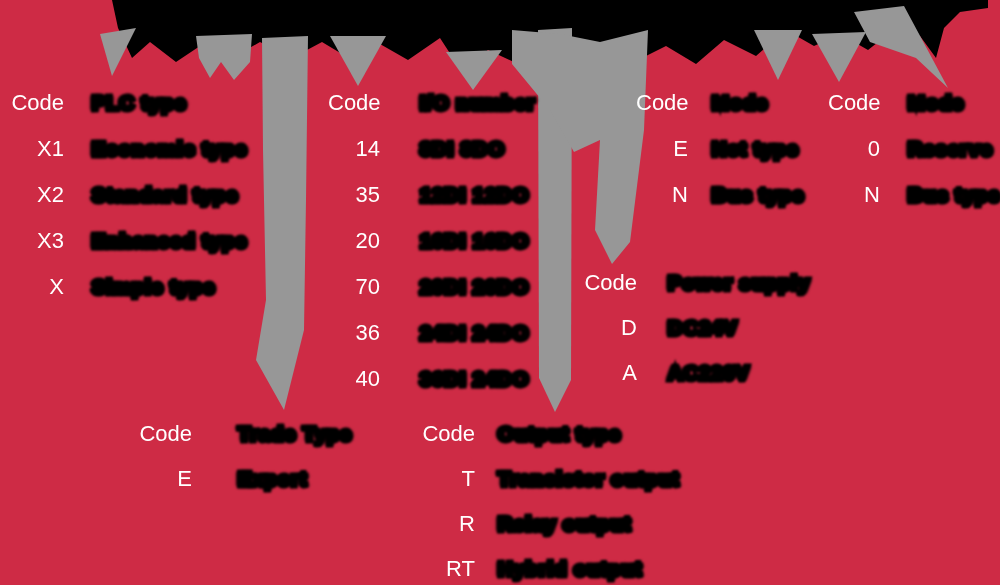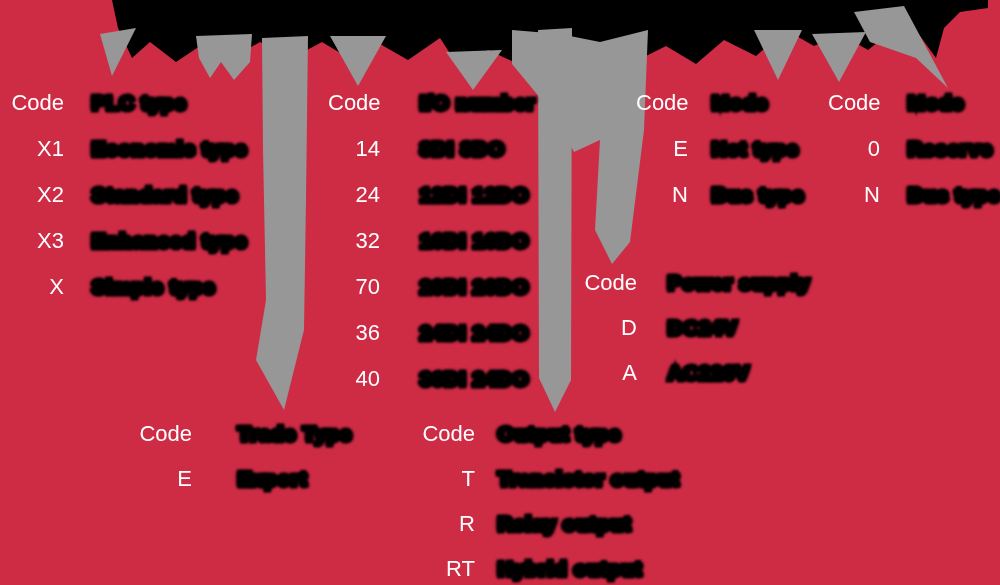--- a/index.html
+++ b/index.html
@@ -58,23 +58,23 @@
     <div class="blob">Enhanced type</div>
     <div class="code">X</div>
     <div class="blob">Simple type</div>
   </div>
 
   <div class="grp g2">
     <div class="code">Code</div>
     <div class="blob">I/O number</div>
     <div class="code">14</div>
     <div class="blob">8DI 8DO</div>
-    <div class="code">24</div>
+    <div class="code">35</div>
     <div class="blob">12DI 12DO</div>
-    <div class="code">32</div>
+    <div class="code">20</div>
     <div class="blob">16DI 16DO</div>
     <div class="code">70</div>
     <div class="blob">20DI 20DO</div>
     <div class="code">36</div>
     <div class="blob">24DI 24DO</div>
     <div class="code">40</div>
     <div class="blob">36DI 24DO</div>
   </div>
 
   <div class="grp g3">

